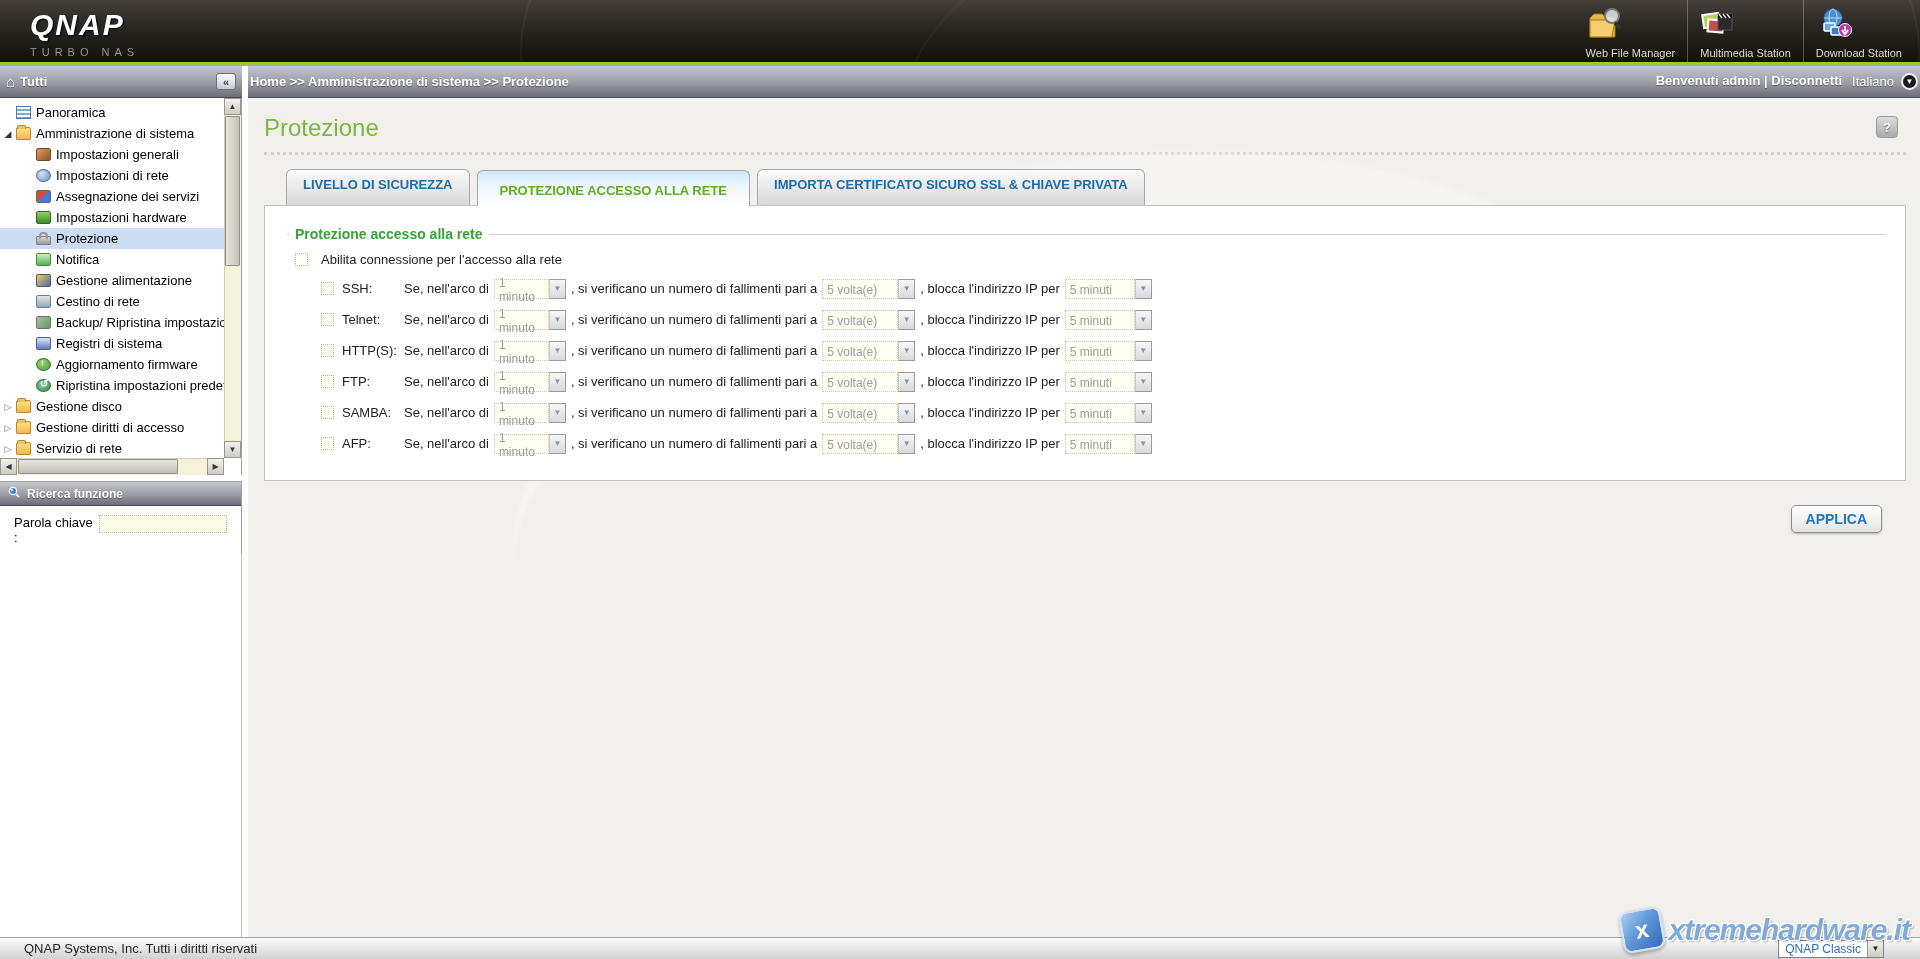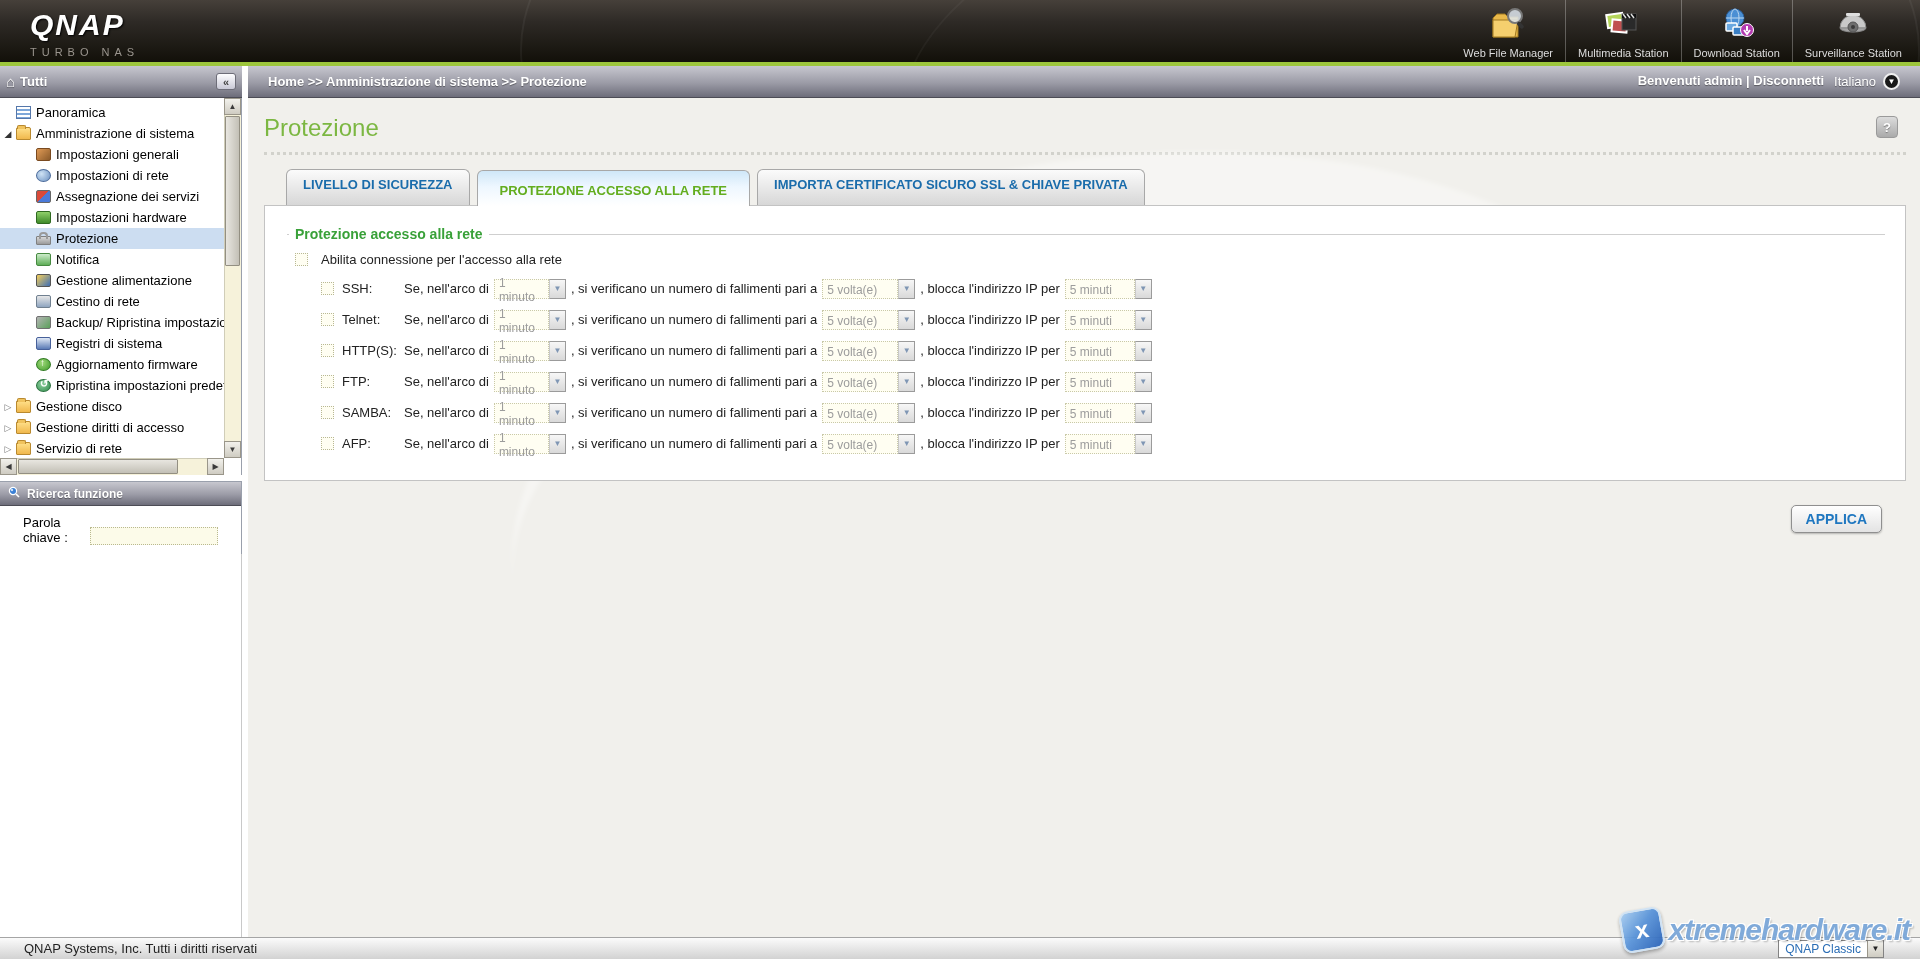--- a/index.html
+++ b/index.html
@@ -6,21 +6,21 @@
   html,body { width:1920px; height:959px; overflow:hidden; font-family:"Liberation Sans", sans-serif; background:#fff; }
 
   
   .hdr { position:relative; height:62px; background:linear-gradient(180deg,#46403a 0%,#2e2a26 35%,#121009 100%); overflow:hidden; }
   .hdr-arc1 { position:absolute; left:520px; top:-260px; width:1400px; height:620px; border:2px solid rgba(255,255,255,.05); border-radius:50%; }
   .hdr-arc2 { position:absolute; left:900px; top:-140px; width:1100px; height:520px; border:2px solid rgba(255,255,255,.04); border-radius:50%; }
   .logo-wrap { position:absolute; left:30px; top:8px; }
   .logo { color:#fff; font-weight:bold; font-size:30px; letter-spacing:2px; font-style:italic; text-shadow:1px 1px 2px #000; }
   .logo-sub { color:#9a958e; font-size:11px; letter-spacing:5px; margin-top:4px; }
   .stations { position:absolute; right:6px; top:0; height:62px; display:flex; }
-  .station { display:flex; flex-direction:column; align-items:center; justify-content:flex-end; padding:2px 12px 3px; border-left:1px solid rgba(255,255,255,.28); cursor:pointer; }
+  .station { display:flex; flex-direction:column; justify-content:flex-end; padding:2px 12px 3px; border-left:1px solid rgba(255,255,255,.28); cursor:pointer; }
   .station:first-child { border-left:none; }
   .station-label { color:#dcdcdc; font-size:11px; margin-top:1px; white-space:nowrap; }
   .green-line { height:4px; background:#9dc63c; }
 
   
   .cols { display:flex; height:871px; }
   .left-col { width:242px; background:#fff; display:flex; flex-direction:column; }
   .gap-col { width:6px; background:#fff; }
   .right-col { flex:1; display:flex; flex-direction:column; background:#f1f0ec; position:relative; }
 
@@ -65,26 +65,26 @@
   .sbtn { position:absolute; width:17px; height:17px; background:linear-gradient(180deg,#f2f1ec,#cfccc2); border:1px solid #9a968a; display:flex; align-items:center; justify-content:center; font-size:8px; color:#3a3a3a; cursor:pointer; }
   .sthumb { position:absolute; background:linear-gradient(90deg,#e8e6e0,#c3c0b6); border:1px solid #938f82; border-radius:1px; cursor:pointer; }
   .v-up { top:0; right:0; } .v-down { top:343px; right:0; }
   .v-thumb { top:18px; right:1px; width:15px; height:150px; }
   .h-left { left:0; bottom:0; } .h-right { right:0; bottom:0; }
   .h-thumb { left:18px; bottom:1px; height:15px; width:160px; background:linear-gradient(180deg,#e8e6e0,#c3c0b6); }
 
   
   .search-panel { margin-top:6px; border-top:1px solid #9aa0ac; border-right:1px solid #9aa0ac; }
   .search-bar { height:24px; padding:0 8px; gap:7px; font-size:12px; }
-  .kw-row { display:flex; align-items:flex-end; padding:9px 23px; font-size:13px; color:#000; background:#fff; }
+  .kw-row { display:flex; align-items:flex-start; padding:9px 14px; font-size:13px; color:#000; background:#fff; }
   .kw-input { margin-left:6px; width:128px; height:18px; background:#fcfbe9; border:1px dotted #b9b98f; outline:none; font-size:12px; padding:0 3px; }
   .left-fill { flex:1; background:#fff; border-right:1px solid #c9c9c9; }
 
   
-  .crumb-bar { justify-content:space-between; padding:0 20px; }
+  .crumb-bar { justify-content:space-between; padding:0 2px; }
   .crumb-right { display:flex; align-items:flex-start; gap:10px; }
   .lang-wrap { display:flex; align-items:center; gap:7px; font-weight:normal; }
   .lang-btn { width:17px; height:17px; border-radius:50%; background:#1a1a1a; border:2px solid #f0f0f0; color:#fff; font-size:8px; display:flex; align-items:center; justify-content:center; cursor:pointer; }
 
   
   .main { flex:1; position:relative; padding:16px 14px 0 16px; overflow:hidden; }
   .swirl1 { position:absolute; left:260px; top:60px; width:1200px; height:700px; border-radius:50%; border-top:60px solid rgba(255,255,255,.35); transform:rotate(-8deg); filter:blur(2px); pointer-events:none; }
   .title-row { display:flex; justify-content:space-between; align-items:flex-start; padding-right:8px; }
   .page-title { color:#7cb742; font-size:24px; }
   .help-btn { width:22px; height:22px; margin-top:2px; border-radius:4px; border:1px solid #9a9a9a; background:linear-gradient(180deg,#dcdcdc,#aaa); color:#fff; font-weight:bold; font-size:13px; display:flex; align-items:center; justify-content:center; text-shadow:0 1px 1px #777; cursor:pointer; }
@@ -164,32 +164,20 @@
           <ellipse cx="17" cy="12" rx="4" ry="9" fill="none" stroke="#bcd8f0" stroke-width="1"></ellipse>
           <path d="M8 12 h18" stroke="#bcd8f0" stroke-width="1"></path>
           <rect x="8" y="17" width="11" height="8" rx="1" fill="#6aa8e0" stroke="#fff" stroke-width="1.5"></rect>
           <rect x="15" y="21" width="11" height="8" rx="1" fill="#3a7fc4" stroke="#fff" stroke-width="1.5"></rect>
           <circle cx="29" cy="24" r="6.5" fill="#b53ab0" stroke="#fff" stroke-width="1"></circle>
           <path d="M29 20 v5 M26 24 l3 4 l3 -4" stroke="#fff" stroke-width="2" fill="none"></path>
         </svg>
       </span>
       <span class="station-label">Download Station</span>
     </div>
-    <div class="station">
-      <span>
-        <svg width="38" height="36" viewBox="0 0 38 36">
-          <path d="M6 22 a13 13 0 0 1 26 0 z" fill="#c9c9c9" stroke="#8a8a8a" stroke-width="1"></path>
-          <path d="M6 22 a13 4 0 0 0 26 0 z" fill="#a5a5a5" stroke="#8a8a8a" stroke-width="1"></path>
-          <circle cx="19" cy="21" r="5" fill="#6e6e6e" stroke="#555" stroke-width="1"></circle>
-          <circle cx="19" cy="21" r="2" fill="#3a3a3a"></circle>
-          <rect x="12" y="7" width="14" height="3" rx="1" fill="#dedede"></rect>
-        </svg>
-      </span>
-      <span class="station-label">Surveillance Station</span>
-    </div>
   </div>
 </div>
 <div class="green-line"></div>
 
 <div class="cols">
   <aside class="left-col">
     <div class="bar home-bar">
       <span class="home-left">
         <span class="home-icon">⌂</span>
         <span>Tutti</span>

